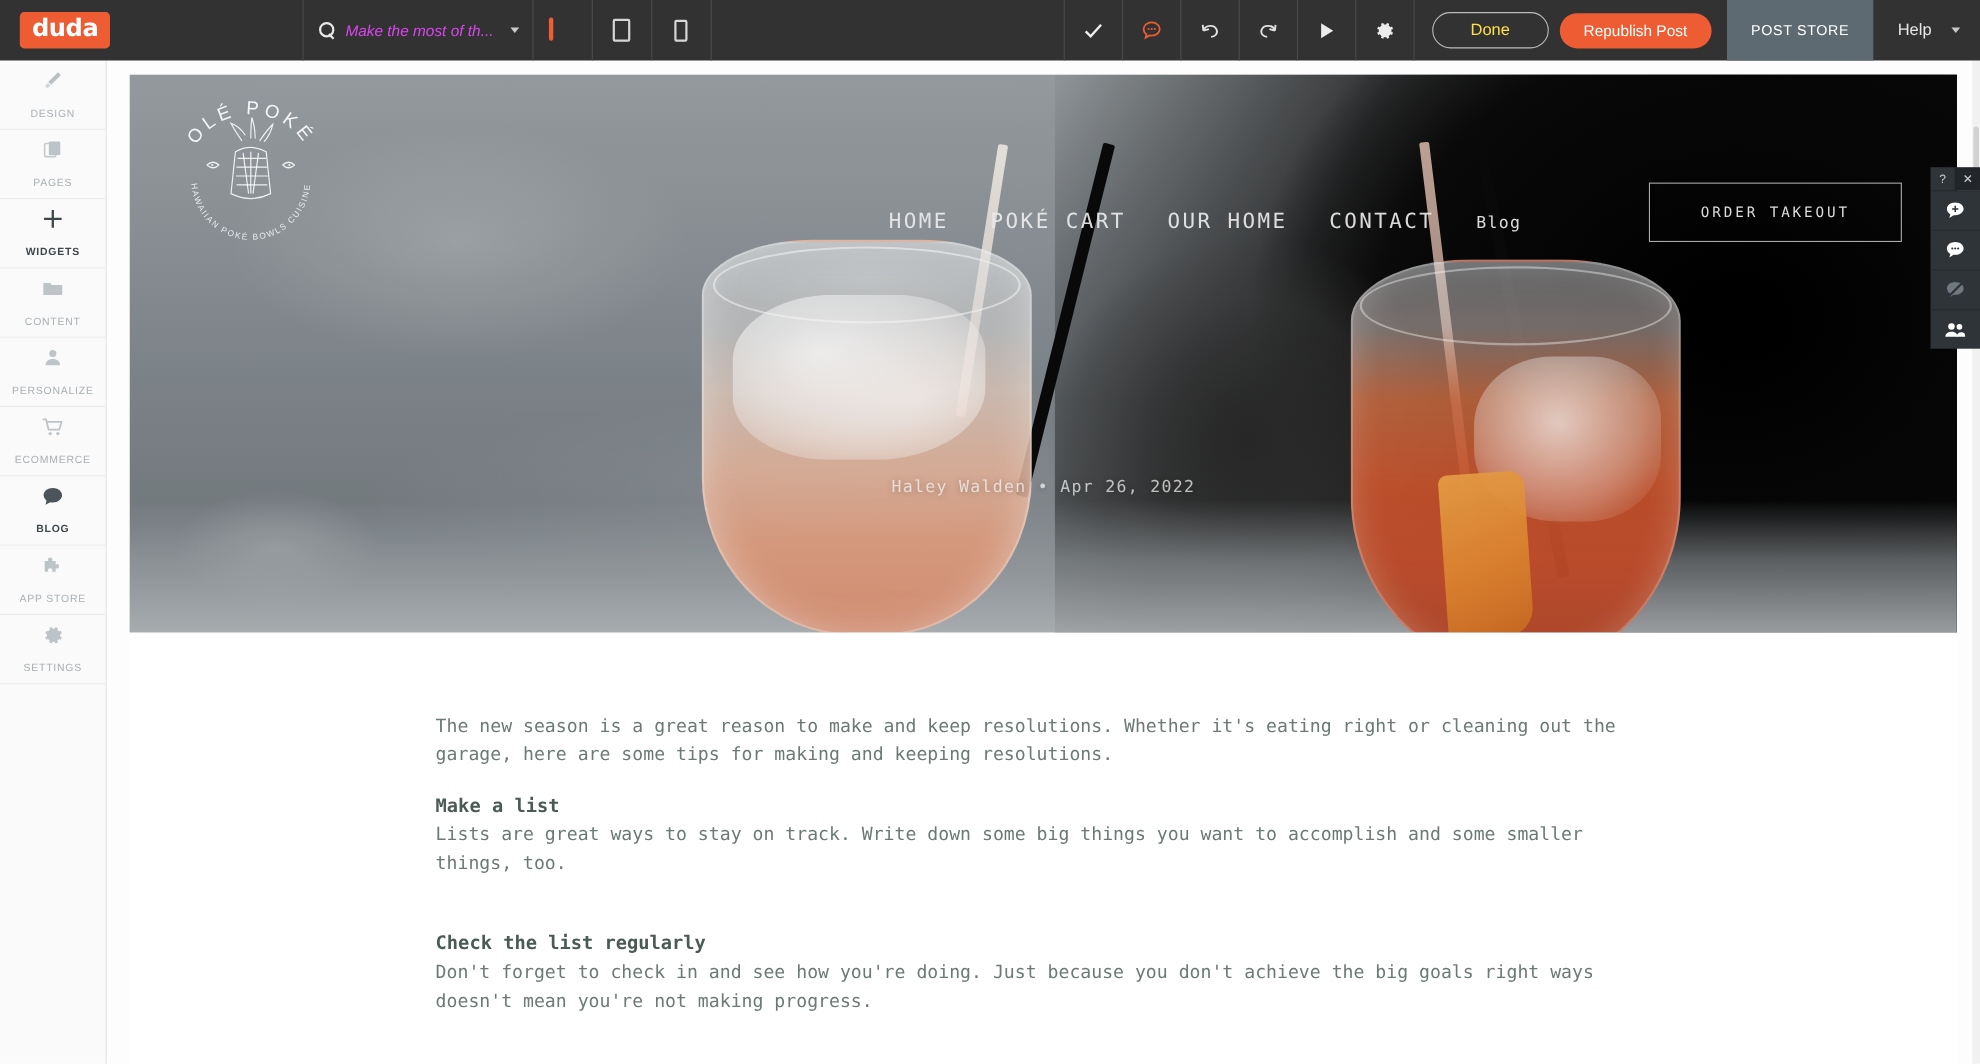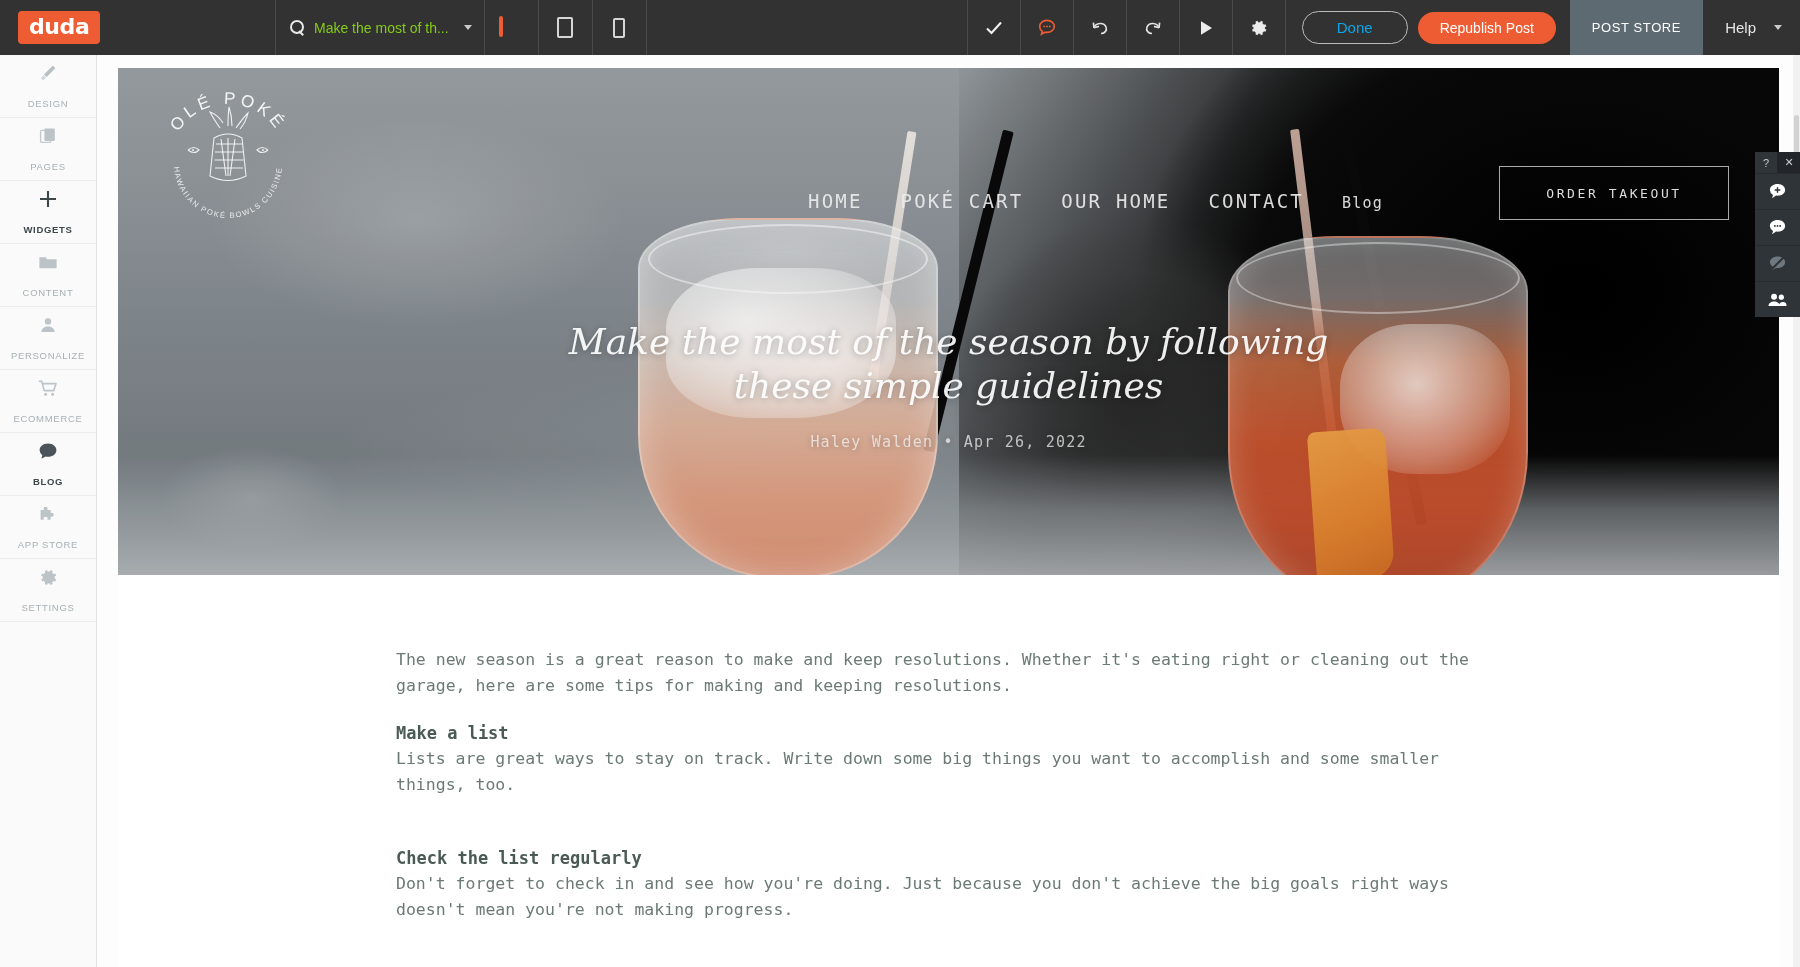--- a/index.html
+++ b/index.html
@@ -37,21 +37,21 @@
   #search-box .mag { width: 15px; height: 15px; position: relative; flex: none; }
   #search-box .mag::before {
     content: ""; position: absolute; left: 0; top: 0;
     width: 10px; height: 10px; border: 2px solid #e8e8e8; border-radius: 50%;
   }
   #search-box .mag::after {
     content: ""; position: absolute; left: 9px; top: 10px;
     width: 6px; height: 2px; background: #e8e8e8;
     transform: rotate(45deg); transform-origin: left center;
   }
-  #search-text { color: #84cc16; font-size: 14px; white-space: nowrap; }
+  #search-text { color: #d946ef; font-size: 14px; white-space: nowrap; font-style: italic; }
   .caret-dn {
     width: 0; height: 0; margin-left: 6px;
     border-left: 4.5px solid transparent; border-right: 4.5px solid transparent;
     border-top: 5px solid #c9c9c9;
   }
 
   .dev-btn {
     width: 53px; display: flex; align-items: center; justify-content: center;
     cursor: pointer;
   }
@@ -67,21 +67,21 @@
 
   .tb-icon {
     width: 52px; display: flex; align-items: center; justify-content: center;
     color: #e6e6e6; cursor: pointer;
   }
   .tb-icon svg { display: block; }
 
   #done-btn {
     align-self: center; margin: 0 10px 0 16px;
     border: 1px solid #bcbcbc; border-radius: 18px;
-    color: #0ea5e9; font-size: 15px;
+    color: #fde047; font-size: 15px;
     padding: 7px 34px; cursor: pointer; white-space: nowrap;
   }
   #republish-btn {
     align-self: center; margin-right: 14px;
     background: #ee5c33; color: #fff; font-size: 14px;
     border-radius: 18px; padding: 8px 22px; cursor: pointer; white-space: nowrap;
   }
   #post-mode {
     display: flex; align-items: center; justify-content: center;
     background: #5d6a72; color: #fff;
@@ -582,21 +582,20 @@
       <nav id="site-nav">
         <span class="nav-link">HOME</span>
         <span class="nav-link">POKÉ CART</span>
         <span class="nav-link">OUR HOME</span>
         <span class="nav-link">CONTACT</span>
         <span class="nav-link plain">Blog</span>
       </nav>
 
       <div id="order-btn">ORDER TAKEOUT</div>
 
-      <h1 id="hero-title">Make the most of the season by following these simple guidelines</h1>
       <div id="hero-byline">Haley Walden  •  Apr 26, 2022</div>
     </div>
 
     <div id="article">
       <div class="p intro">The new season is a great reason to make and keep resolutions. Whether it's eating right or cleaning out the garage, here are some tips for making and keeping resolutions.</div>
 
       <div class="blk tight">
         <div class="h">Make a list</div>
         <div class="p">Lists are great ways to stay on track. Write down some big things you want to accomplish and some smaller things, too.</div>
       </div>

